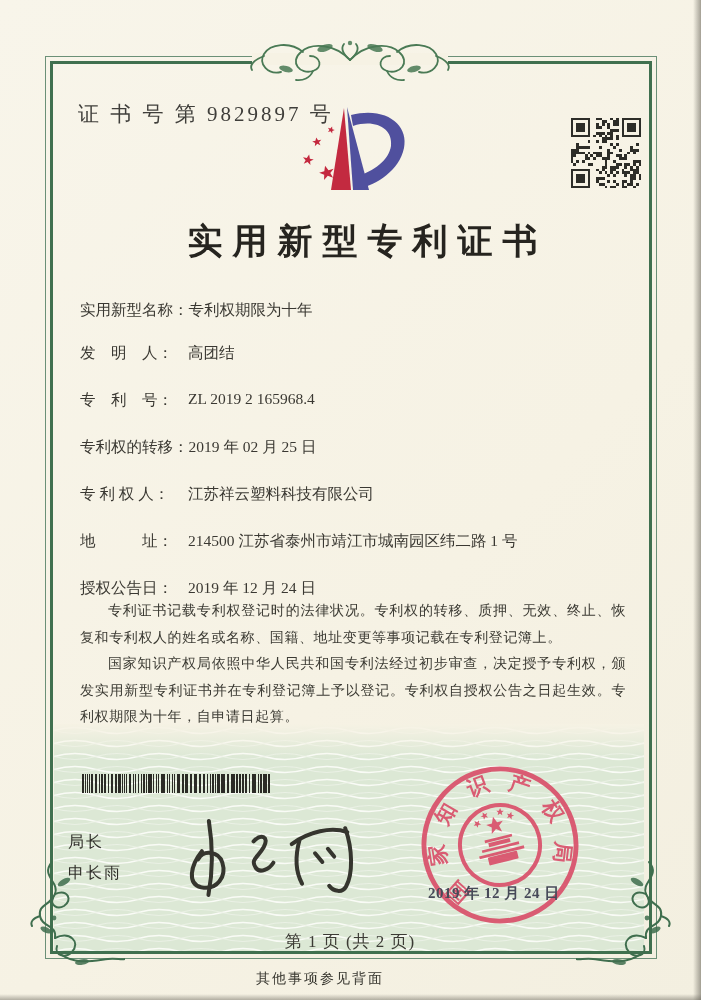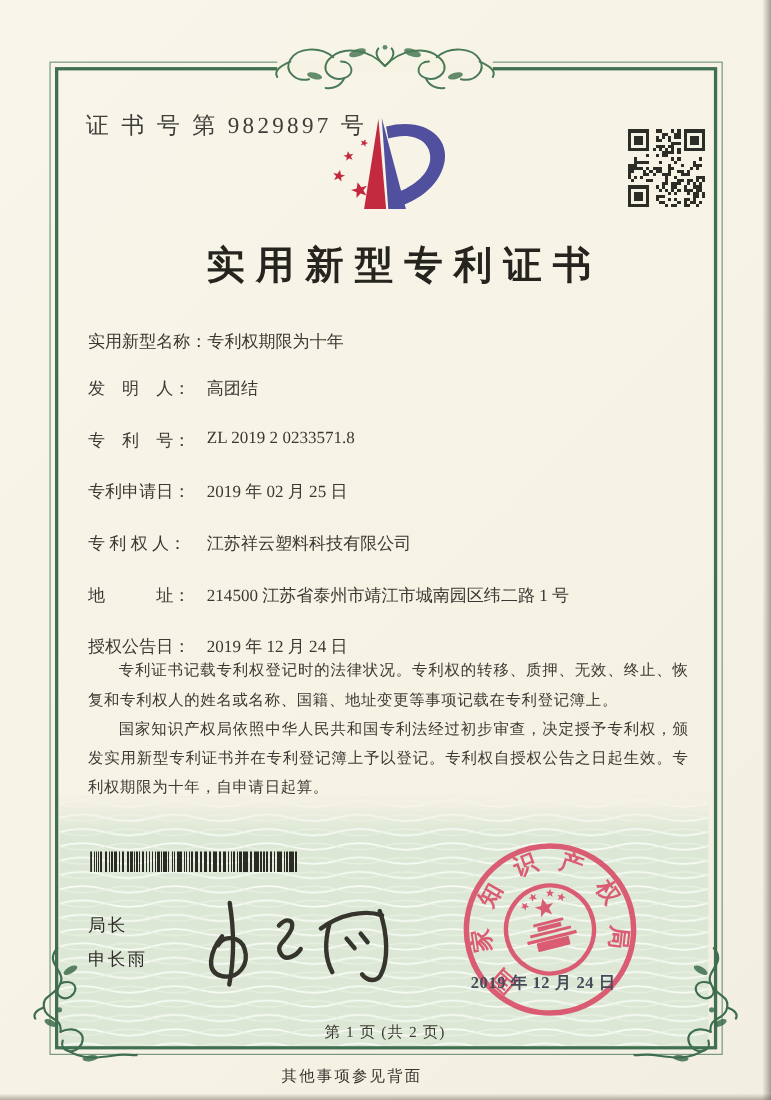--- a/index.html
+++ b/index.html
@@ -13,23 +13,23 @@
   .cert-number{left:78px;top:100px;font-size:21px;letter-spacing:3px;color:#3f3e3a;}
   .title{left:0;width:701px;top:218px;text-align:center;font-size:35px;font-weight:700;letter-spacing:10px;text-indent:10px;color:#26241f;padding-left:12px;}
   .fields{left:80px;top:300px;width:560px;font-size:15.5px;color:#3a3832;}
   .field-row{display:flex;margin-bottom:26px;white-space:nowrap;}
   .field-row.first{margin-bottom:22px;}
   .field-label{display:inline-block;min-width:108px;}
   .grant-row{display:flex;}
   .grant-group1{display:inline-flex;width:285px;}
   .paragraphs{left:80px;top:598px;width:546px;font-size:14px;line-height:26.5px;letter-spacing:.6px;color:#3b3a33;text-align:justify;}
   .paragraphs p{margin:0;text-indent:2em;}
-  .officer{left:80px;top:826px;font-size:16px;line-height:31px;letter-spacing:2px;color:#2f2e29;}
+  .officer{left:68px;top:826px;font-size:16px;line-height:31px;letter-spacing:2px;color:#2f2e29;}
   .seal-date{left:428px;top:884px;font-size:15px;font-weight:600;letter-spacing:.5px;color:#474a58;z-index:6;}
-  .page-note{left:30px;width:640px;top:930px;text-align:center;font-size:14px;letter-spacing:1px;color:#3c3b35;z-index:5;}
+  .page-note{left:30px;width:640px;top:930px;text-align:center;font-size:17px;letter-spacing:1px;color:#3c3b35;z-index:5;}
   .back-note{left:0;width:640px;top:970px;text-align:center;font-size:14px;letter-spacing:2px;color:#37362f;}
   .edge-right{left:693px;top:0;width:8px;height:1000px;background:linear-gradient(90deg,rgba(120,116,104,0) 0%,rgba(95,92,82,.55) 100%);}
   .edge-bottom{left:0;top:994px;width:701px;height:6px;background:linear-gradient(180deg,rgba(120,116,104,0) 0%,rgba(95,92,82,.45) 100%);}
   .z2{z-index:2;} .z3{z-index:3;} .z4{z-index:4;} .z5{z-index:5;}
   svg{display:block;}
   .mirror{transform:scaleX(-1);}
 </style>
 </head>
 <body>
 
@@ -306,24 +306,24 @@
     <div class="field-row first">
       <span class="field-label">实用新型名称：</span>
       <span class="field-value">专利权期限为十年</span>
     </div>
     <div class="field-row">
       <span class="field-label">发　明　人：</span>
       <span class="field-value">高团结</span>
     </div>
     <div class="field-row">
       <span class="field-label">专　利　号：</span>
-      <span class="field-value">ZL 2019 2 0233571.8</span>
+      <span class="field-value">ZL 2019 2 165968.4</span>
     </div>
     <div class="field-row">
-      <span class="field-label">专利申请日：</span>
+      <span class="field-label">专利权的转移：</span>
       <span class="field-value">2019 年 02 月 25 日</span>
     </div>
     <div class="field-row">
       <span class="field-label">专 利 权 人：</span>
       <span class="field-value">江苏祥云塑料科技有限公司</span>
     </div>
     <div class="field-row">
       <span class="field-label">地　　　址：</span>
       <span class="field-value">214500 江苏省泰州市靖江市城南园区纬二路 1 号</span>
     </div>

